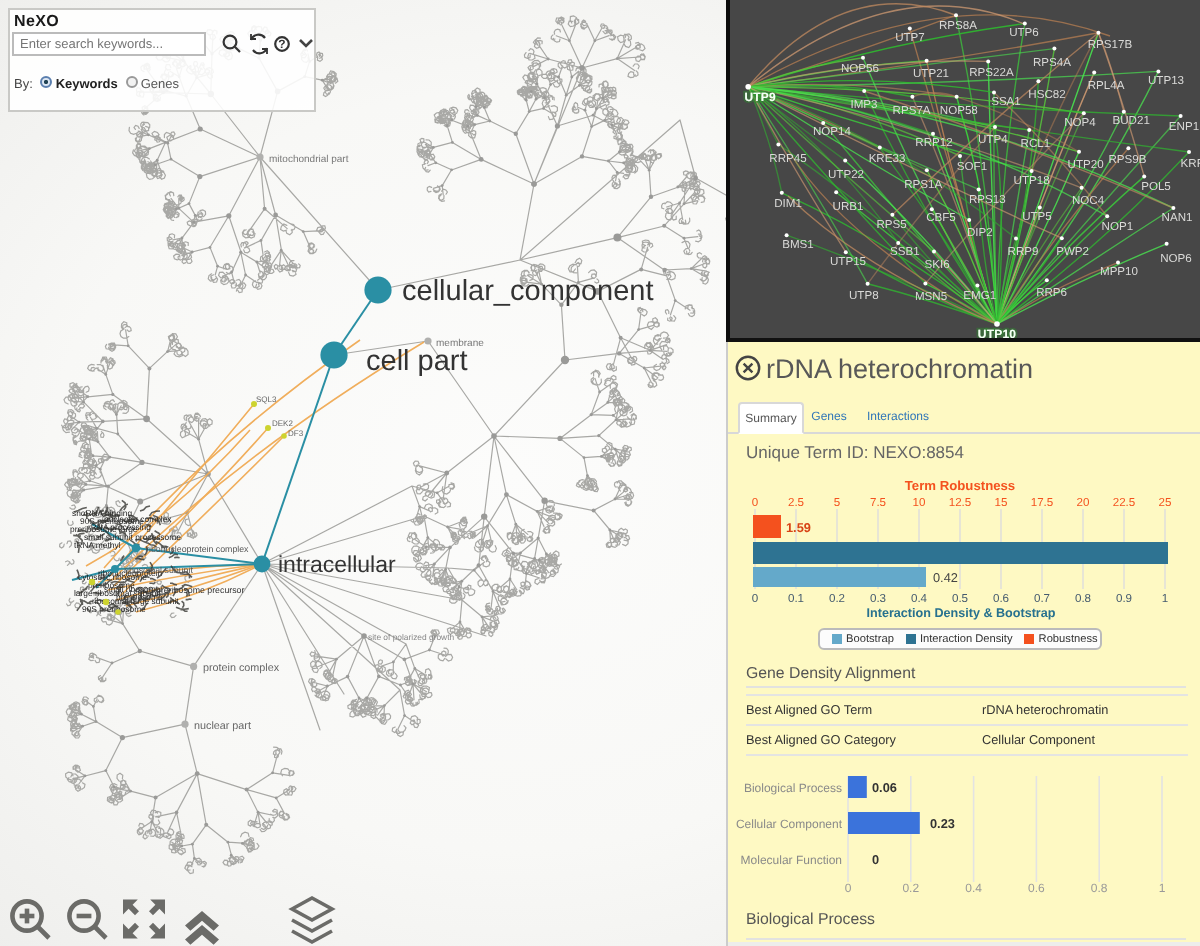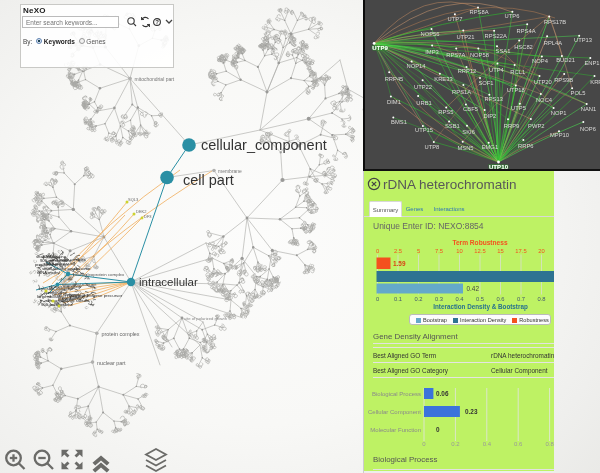--- a/index.html
+++ b/index.html
@@ -1,26 +1,26 @@
 <!DOCTYPE html>
 <html><head><meta charset="utf-8"><title>NeXO</title><style>
 *{margin:0;padding:0;box-sizing:border-box}
 html,body{width:600px;height:473px;overflow:hidden;font-family:"Liberation Sans",sans-serif}
 body{position:relative;background:radial-gradient(ellipse 460px 380px at 255px 235px,#fcfcfb 0%,#f8f8f6 50%,#efefed 82%,#e9e9e6 100%)}
 #tree{position:absolute;left:0;top:0}
-#searchbox{position:absolute;left:20px;top:4px;width:154px;height:64px;background:rgba(255,255,255,0.88);border:1px solid #c9c9c6;z-index:5}
+#searchbox{position:absolute;left:4px;top:4px;width:154px;height:52px;background:rgba(255,255,255,0.88);border:1px solid #c9c9c6;z-index:5}
 #searchbox .ttl{font-size:8px;font-weight:bold;color:#1a1a1a;margin:1px 0 0 2px;letter-spacing:0.2px}
 #searchbox input{position:absolute;left:1px;top:11px;width:97px;height:12px;border:1px solid #bbb;font-size:6.5px;color:#999;padding-left:3px;font-family:"Liberation Sans",sans-serif}
 #sbicons{position:absolute;left:105px;top:11px}
 #byrow{position:absolute;left:2px;top:33px;font-size:6.5px;color:#444}
 #darkpanel{position:absolute;left:363px;top:0;width:237px;height:171px;background:#474747;border-left:2px solid #0c0c0c;border-bottom:2px solid #111;z-index:6}
 #darkpanel svg{display:block}
 #darkpanel text{font-size:5.8px;fill:#dadad8;font-family:"Liberation Sans",sans-serif}
 #darkpanel text.hub{font-size:6px;fill:#f5fff5;font-weight:bold;letter-spacing:0.1px}
-#details{position:absolute;left:363px;top:171px;width:191px;height:302px;background:#bef264;border-left:1px solid #ccc;z-index:6;overflow:hidden}
+#details{position:absolute;left:363px;top:171px;width:237px;height:302px;background:#fef9c3;border-left:1px solid #ccc;z-index:6;overflow:hidden}
 #dtitle{position:absolute;left:19px;top:6px;font-size:13.5px;color:#585858}
 #xicon{position:absolute;left:3px;top:6px}
 #tabs{position:absolute;left:0;top:30px;width:237px;height:16px;border-bottom:1px solid #d8d8d8}
 .tab{position:absolute;font-size:6px;top:0;height:16px;line-height:16px;text-align:center}
 #tab1{left:5px;width:33px;background:#fff;border:1px solid #d8d8d8;border-bottom:1px solid #fff;border-radius:2px 2px 0 0;color:#555}
 #tab2{left:37px;width:27px;color:#3076b8}
 #tab3{left:68px;width:34px;color:#3076b8}
 #uid{position:absolute;left:9px;top:50px;font-size:8.5px;color:#666}
 .h2{position:absolute;left:9px;font-size:7.9px;color:#555}
 .hr{position:absolute;left:9px;width:220px;border-top:1px solid #e2e2e0}
@@ -620,21 +620,21 @@
   <svg id="xicon" width="14" height="14" viewBox="0 0 14 14">
       <circle cx="7" cy="7" r="5.6" stroke="#444" stroke-width="1.2" fill="none"></circle>
       <path d="M4.8 4.8l4.4 4.4M9.2 4.8L4.8 9.2" stroke="#444" stroke-width="1.2"></path>
     </svg>
   <div id="dtitle">rDNA heterochromatin</div>
   <div id="tabs">
       <div class="tab" id="tab1">Summary</div>
       <div class="tab" id="tab2">Genes</div>
       <div class="tab" id="tab3">Interactions</div>
     </div>
-  <div id="uid">Unique Enter ID: NEXO:8854</div>
+  <div id="uid">Unique Term ID: NEXO:8854</div>
 
   <svg id="chart1" width="237" height="80" viewBox="0 0 237 80">
     <text x="116" y="10" font-size="6.6" fill="#f4511e" font-weight="bold" text-anchor="middle" class="t">Term Robustness</text>
     <g font-size="5.8" fill="#f4511e" text-anchor="middle" class="t">
       <text x="13.5" y="18">0</text>
         <text x="34" y="18">2.5</text>
         <text x="54.5" y="18">5</text>
         <text x="75" y="18">7.5</text>
         <text x="95.5" y="18">10</text>
         <text x="116" y="18">12.5</text>

